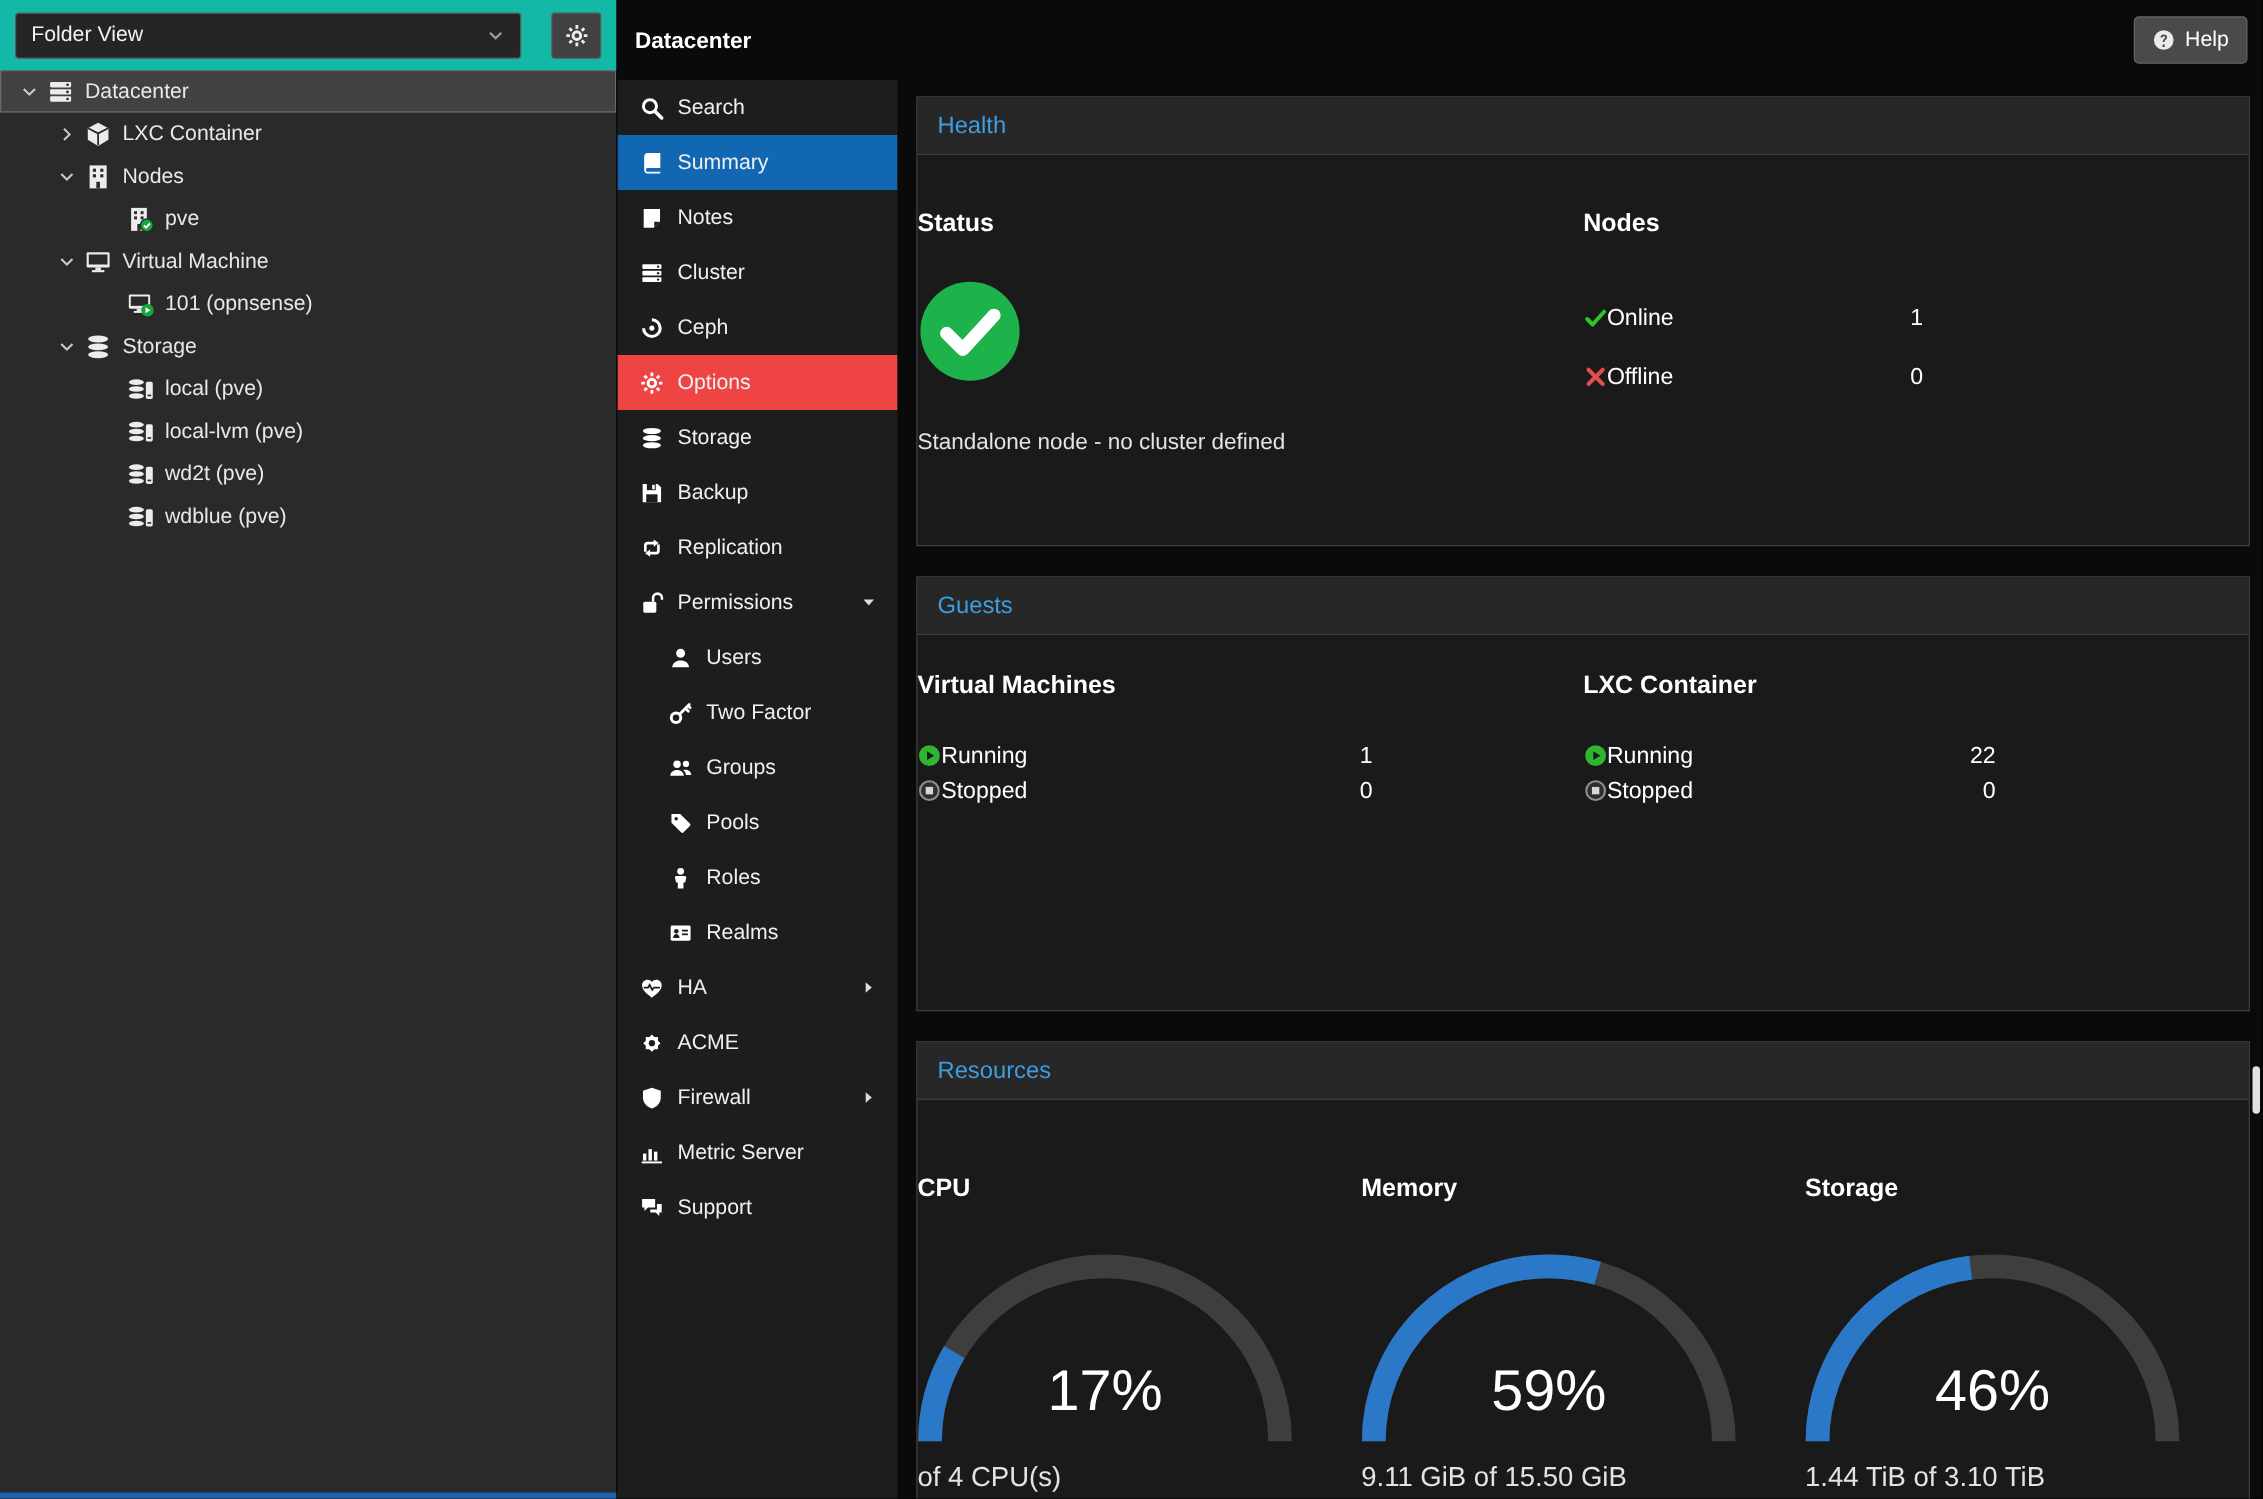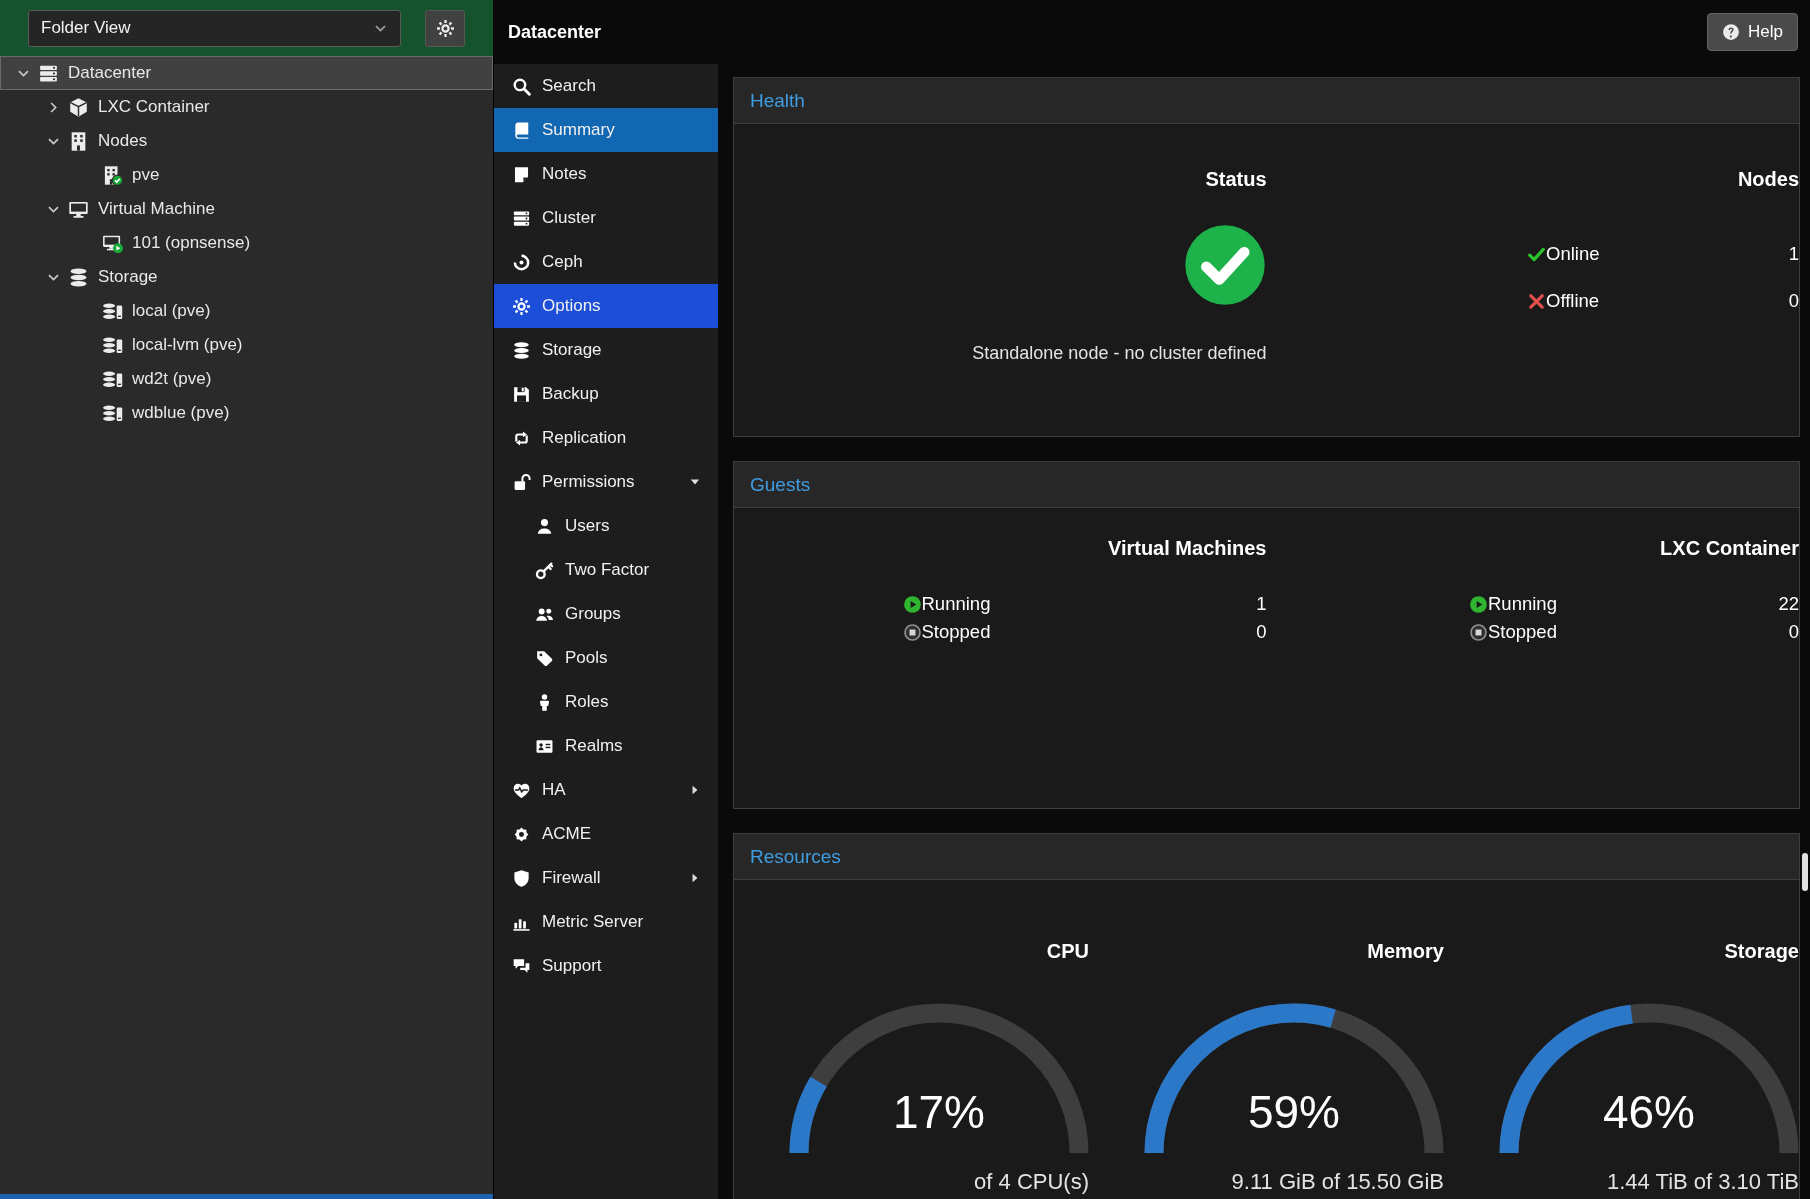--- a/index.html
+++ b/index.html
@@ -5,21 +5,21 @@
 <style>
   *{box-sizing:border-box;margin:0;padding:0}
   html,body{width:1810px;height:1199px;overflow:hidden;background:#000}
   body{font-family:"Liberation Sans","DejaVu Sans",sans-serif;color:#e6e6e6;font-size:17px}
   .ico{display:inline-flex;flex:none}
   .ico svg{width:100%;height:100%;display:block}
   .app{display:flex;width:1810px;height:1199px}
 
   
   .tree-panel{width:494px;flex:none;background:#2a2a2a;display:flex;flex-direction:column;position:relative;border-right:1px solid #000}
-  .tree-topbar{height:56px;flex:none;background:#14532d;display:flex;align-items:center;padding:0 28px;gap:24px}
+  .tree-topbar{height:56px;flex:none;background:#14b8a6;display:flex;align-items:center;padding:0 12px;gap:24px}
   .view-select{flex:1;height:37px;background:#252525;border:1px solid #5a5a5a;border-radius:3px;display:flex;align-items:center;padding:0 12px;cursor:pointer}
   .view-select-label{font-size:17px;color:#f2f2f2}
   .vs-caret{margin-left:auto;width:15px;height:15px;color:#9f9f9f}
   .gear-btn{width:40px;height:37px;flex:none;background:#414141;border:1px solid #575757;border-radius:3px;display:flex;align-items:center;justify-content:center;color:#ededed;cursor:pointer}
   .gear-btn .ico{width:19px;height:19px}
   .tree{flex:1;overflow:hidden}
   .tree-row{height:34px;display:flex;align-items:center;color:#e8e8e8;cursor:pointer;white-space:nowrap}
   .tree-row.lvl1{padding-left:16px}
   .tree-row.lvl2{padding-left:46px}
   .tree-row.lvl3{padding-left:80px}
@@ -36,35 +36,35 @@
   .header-title{font-size:18px;font-weight:700;color:#fff}
   .help-btn{margin-left:auto;height:38px;background:#4a4a4a;border:1px solid #646464;border-radius:4px;color:#fff;font-size:17px;display:flex;align-items:center;gap:8px;padding:0 14px;cursor:pointer;font-family:inherit}
   .help-btn .ico{width:18px;height:18px}
   .right-body{flex:1;display:flex;min-height:0;position:relative;background:#0a0a0a}
 
   
   .nav-panel{width:224px;flex:none;background:#1d1d1d;overflow:hidden}
   .nav-item{height:44px;display:flex;align-items:center;gap:11px;padding:0 16px 0 18px;color:#f0f0f0;cursor:pointer;white-space:nowrap}
   .nav-item.sub{padding-left:41px}
   .nav-item.selected{background:#1267b2}
-  .nav-item.hover{background:#1d4ed8}
+  .nav-item.hover{background:#ef4444}
   .n-ico{width:19px;height:19px;color:#fff}
   .nav-label{font-size:17px}
   .nav-caret{margin-left:auto;width:14px;height:14px;color:#dcdcdc}
 
   
   .content{flex:1;min-width:0;padding:13px 10px 12px 15px;display:flex;flex-direction:column;gap:24px;overflow:hidden}
   .panel{border:1px solid #3e3e3e;background:#1a1a1a;flex:none}
   .panel-header{height:46px;background:#272727;border-bottom:1px solid #3e3e3e;display:flex;align-items:center;padding:0 16px}
   .panel-title{font-size:19px;color:#3e9de0}
   .panel-body{display:flex}
   .health-body{height:312px}
   .guests-body{height:300px}
   .res-body{height:400px}
-  .half,.res-col{flex:1;display:flex;flex-direction:column;align-items:flex-end}
+  .half,.res-col{flex:1;display:flex;flex-direction:column;align-items:flex-start}
   .col-heading{font-size:20px;font-weight:700;color:#fff}
   .status-col .col-heading,.nodes-col .col-heading{margin-top:44px}
   .big-check{width:84px;height:84px;margin-top:32px}
   .status-msg{margin-top:36px;font-size:18px;color:#e3e3e3}
   .kv-rows{margin-top:52px;width:272px;display:flex;flex-direction:column;gap:25px}
   .kv-row{display:flex;align-items:center;font-size:18.5px;color:#fff}
   .kv-ico{width:19px;height:19px}
   .kv-value{margin-left:auto}
   .guest-col .col-heading{margin-top:29px}
   .guest-rows{margin-top:33px;display:flex;flex-direction:column;gap:6px}

